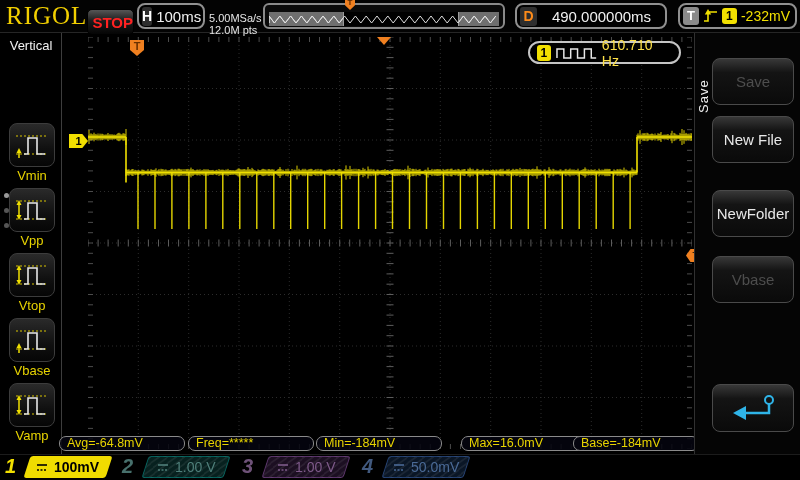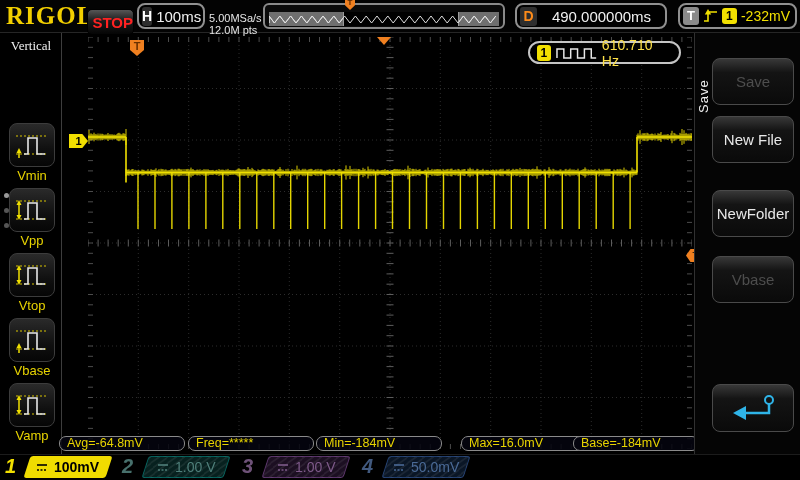--- a/index.html
+++ b/index.html
@@ -2,21 +2,21 @@
 <html><head>
 <meta charset="utf-8">
 <style>
   html,body{margin:0;padding:0;background:#000;}
   body{width:800px;height:480px;position:relative;overflow:hidden;
        font-family:"Liberation Sans",sans-serif;-webkit-font-smoothing:antialiased;}
   .abs{position:absolute;box-sizing:border-box;}
 
   
   .topbar{left:0;top:0;width:800px;height:33px;background:#030303;border-bottom:1px solid #262626;}
-  .logo{left:6px;top:2px;font-family:"Liberation Serif",serif;font-weight:bold;font-size:25px;
+  .logo{left:6px;top:2px;font-family:"Liberation Serif",serif;font-weight:normal;font-size:25px;
         color:#f2cf00;letter-spacing:1px;}
   .stop-btn{left:87px;top:9px;width:47px;height:26px;border-radius:5px;border:1px solid #000;
         background:linear-gradient(180deg,#565656,#1c1c1c 45%,#050505);
         color:#ff2222;font-weight:bold;font-size:15px;text-align:right;line-height:25px;}
   .tb-box{top:3px;height:26px;border:2px solid #909090;border-radius:8px;background:#000;
         display:flex;align-items:center;padding:0 3px;gap:4px;}
   .hbox{left:137px;width:68px;}
   .chip{display:inline-block;border-radius:3px;text-align:center;font-weight:bold;}
   .h-chip{width:17px;height:19px;line-height:19px;background:#2e2e2e;color:#fff;font-size:14px;}
   .tb-val{color:#f0f0f0;font-size:15px;flex:1;text-align:center;}
@@ -31,21 +31,21 @@
         color:#5a2800;font-size:8px;font-weight:bold;text-align:center;line-height:9px;}
   .dbox{left:515px;width:152px;}
   .d-chip{width:17px;height:19px;line-height:19px;background:#2e2e2e;color:#ff8c1a;font-size:14px;}
   .tbox{left:678px;width:119px;}
   .t-chip{width:16px;height:18px;line-height:18px;background:#8a8a8a;color:#fff;font-size:13px;}
   .ch1-chip{width:15px;height:16px;line-height:16px;background:#f2e000;color:#000;font-size:12px;}
   .t-level{color:#f2e000;font-size:14px;flex:1;text-align:right;padding-right:2px;}
 
   
   .sidebar{left:0;top:33px;width:62px;height:421px;background:#000;border-right:1px solid #3d3d3d;}
-  .sb-title{left:0;top:5px;width:62px;text-align:center;color:#f2f2f2;font-size:13px;font-family:Liberation Serif, serif;}
+  .sb-title{left:0;top:5px;width:62px;text-align:center;color:#f2f2f2;font-size:13px;}
   .sb-item{width:50px;left:7px;text-align:center;}
   .sb-icon-btn{width:44px;height:42px;margin:0 auto;border-radius:8px;border:1px solid #3c3c3c;
         background:linear-gradient(180deg,#2a2a2a,#101010 60%,#060606);
         display:flex;align-items:center;justify-content:center;}
   .sb-label{color:#e8d400;font-size:13px;margin-top:1px;}
   .sb-dot{width:5px;height:5px;border-radius:50%;left:4px;}
 
   
   .screen{left:88px;top:37px;width:604px;height:412px;background:#000;}
   .freq-counter{left:440px;top:4px;width:153px;height:23px;border:2px solid #c4c4c4;border-radius:12px;

